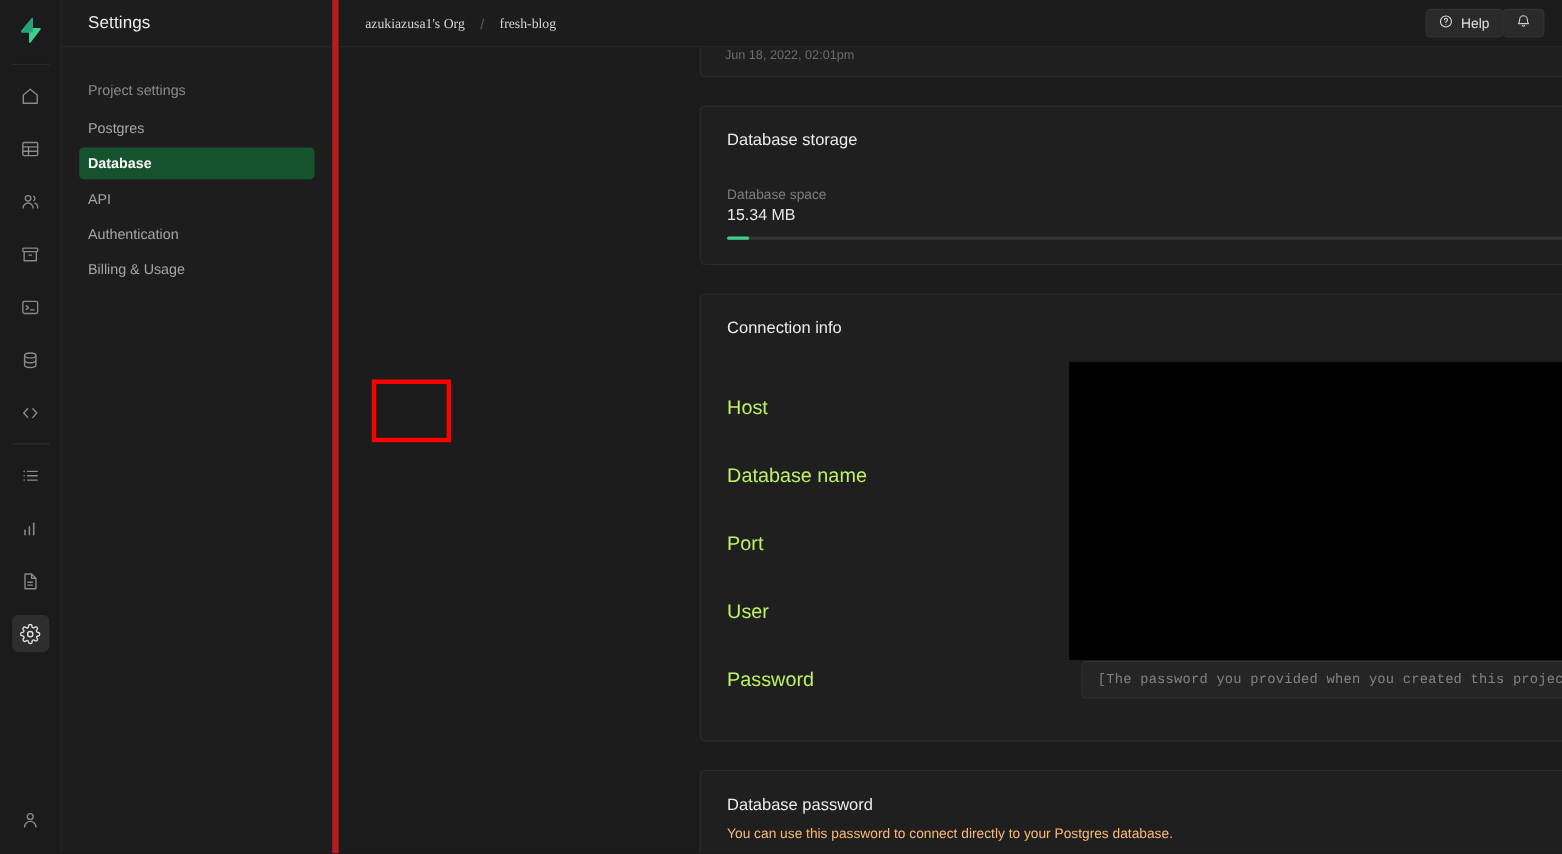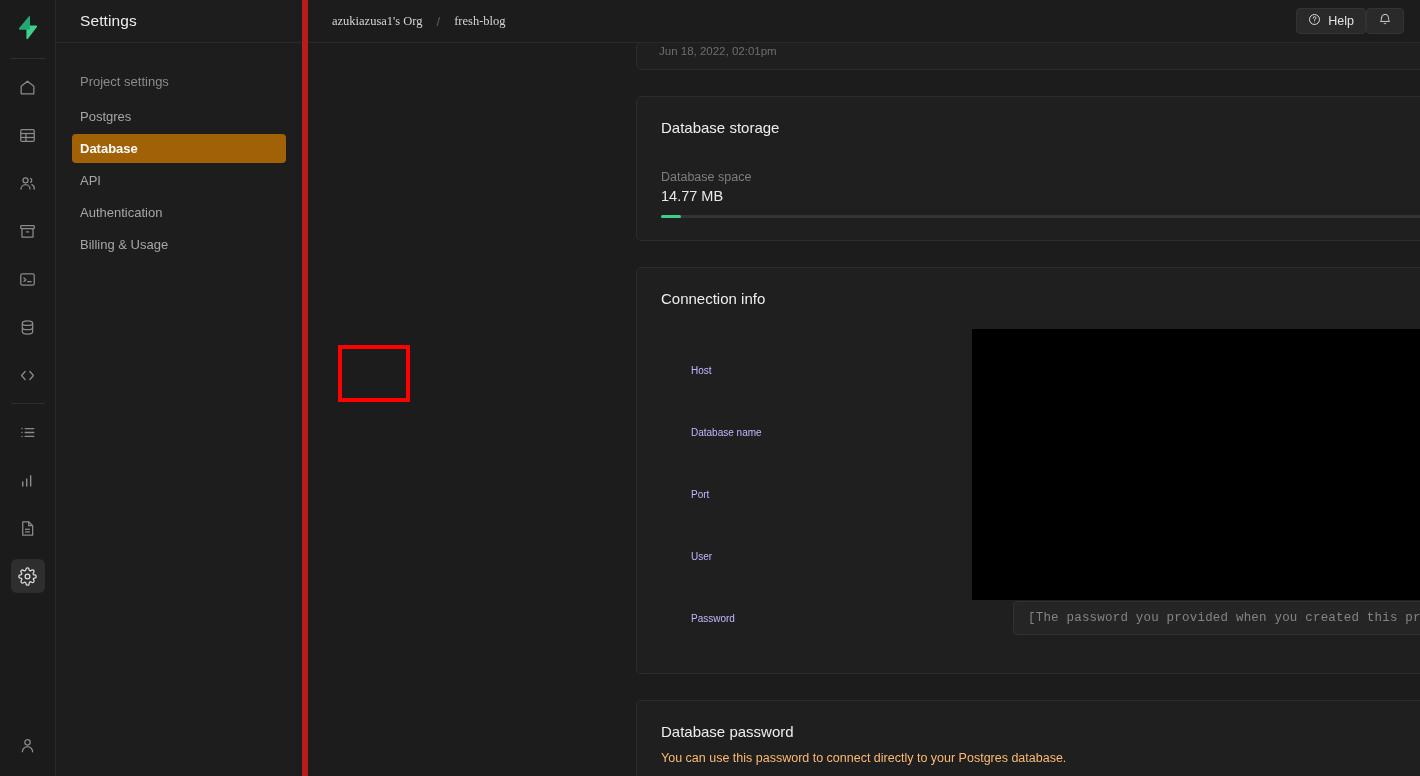--- a/index.html
+++ b/index.html
@@ -49,21 +49,21 @@
   .sidebar-title { font-size: 15.5px; color: #ededed; letter-spacing: .1px; }
   .sidebar-body { padding: 26px 16px 0 16px; }
   .nav-group-label {
     font-size: 13px; color: #8b8b8b; padding: 5px 8px 5px 8px; margin-bottom: 8px;
   }
   .nav-item {
     font-size: 13px; color: #a6a6a6;
     padding: 7px 8px; border-radius: 4px; margin-bottom: 3px;
     cursor: pointer;
   }
-  .nav-item.active { background: #a16207; color: #fdfdfd; font-weight: bold; }
+  .nav-item.active { background: #14532d; color: #fdfdfd; font-weight: bold; }
 
   
   .main { flex: 1 1 auto; position: relative; height: 776px; background: #1c1c1c; overflow: hidden; }
   .topbar {
     height: 43px; display: flex; align-items: center;
     border-bottom: 1px solid #2a2a2a;
     padding: 0 16px 0 24px;
     background: #1c1c1c;
     position: relative; z-index: 5;
   }
@@ -108,21 +108,21 @@
   .storage-label { font-size: 12.5px; color: #7e7e7e; }
   .storage-row { display: flex; align-items: flex-end; justify-content: space-between; margin-top: 4px; }
   .storage-used { font-size: 14.5px; color: #e9e9e9; }
   .bar-track { height: 3px; background: #343434; border-radius: 2px; margin-top: 11px; width: 100%; }
   .bar-fill { height: 3px; background: #3ecf8e; border-radius: 2px; }
 
   
   .conn-card { padding: 22px 24px 24px 24px; }
   .conn-rows { margin-top: 32px; }
   .conn-row { display: flex; align-items: center; height: 62px; }
-  .conn-label { width: 322px; flex: 0 0 322px; font-size: 10px; color: #c4b5fd; margin-left: 30px; }
+  .conn-label { width: 322px; flex: 0 0 322px; font-size: 18px; color: #bef264; }
   .conn-field {
     flex: 1 1 auto; height: 34px; background: #252525; border: 1px solid #313131;
     border-radius: 4px 0 0 4px; border-right: none;
   }
   .conn-field.full { border-radius: 4px; border-right: 1px solid #313131;
     display: flex; align-items: center; padding: 0 14px; }
   .mono {
     font-family: "Liberation Mono", "DejaVu Sans Mono", monospace;
     font-size: 12.5px; color: #848484; letter-spacing: .2px;
   }
@@ -294,21 +294,21 @@
         <div class="card-clip">
           <div class="ts">Jun 18, 2022, 02:01pm</div>
 
         </div>
 
         <div class="card storage-card">
           <div class="card-title">Database storage</div>
           <div class="storage-meta">
             <div class="storage-label">Database space</div>
             <div class="storage-row">
-              <div class="storage-used">14.77 MB</div>
+              <div class="storage-used">15.34 MB</div>
 
             </div>
             <div class="bar-track">
               <div class="bar-fill" style="width: 2.1%;"></div>
             </div>
           </div>
         </div>
 
         <div class="card conn-card">
           <div class="card-title">Connection info</div>

